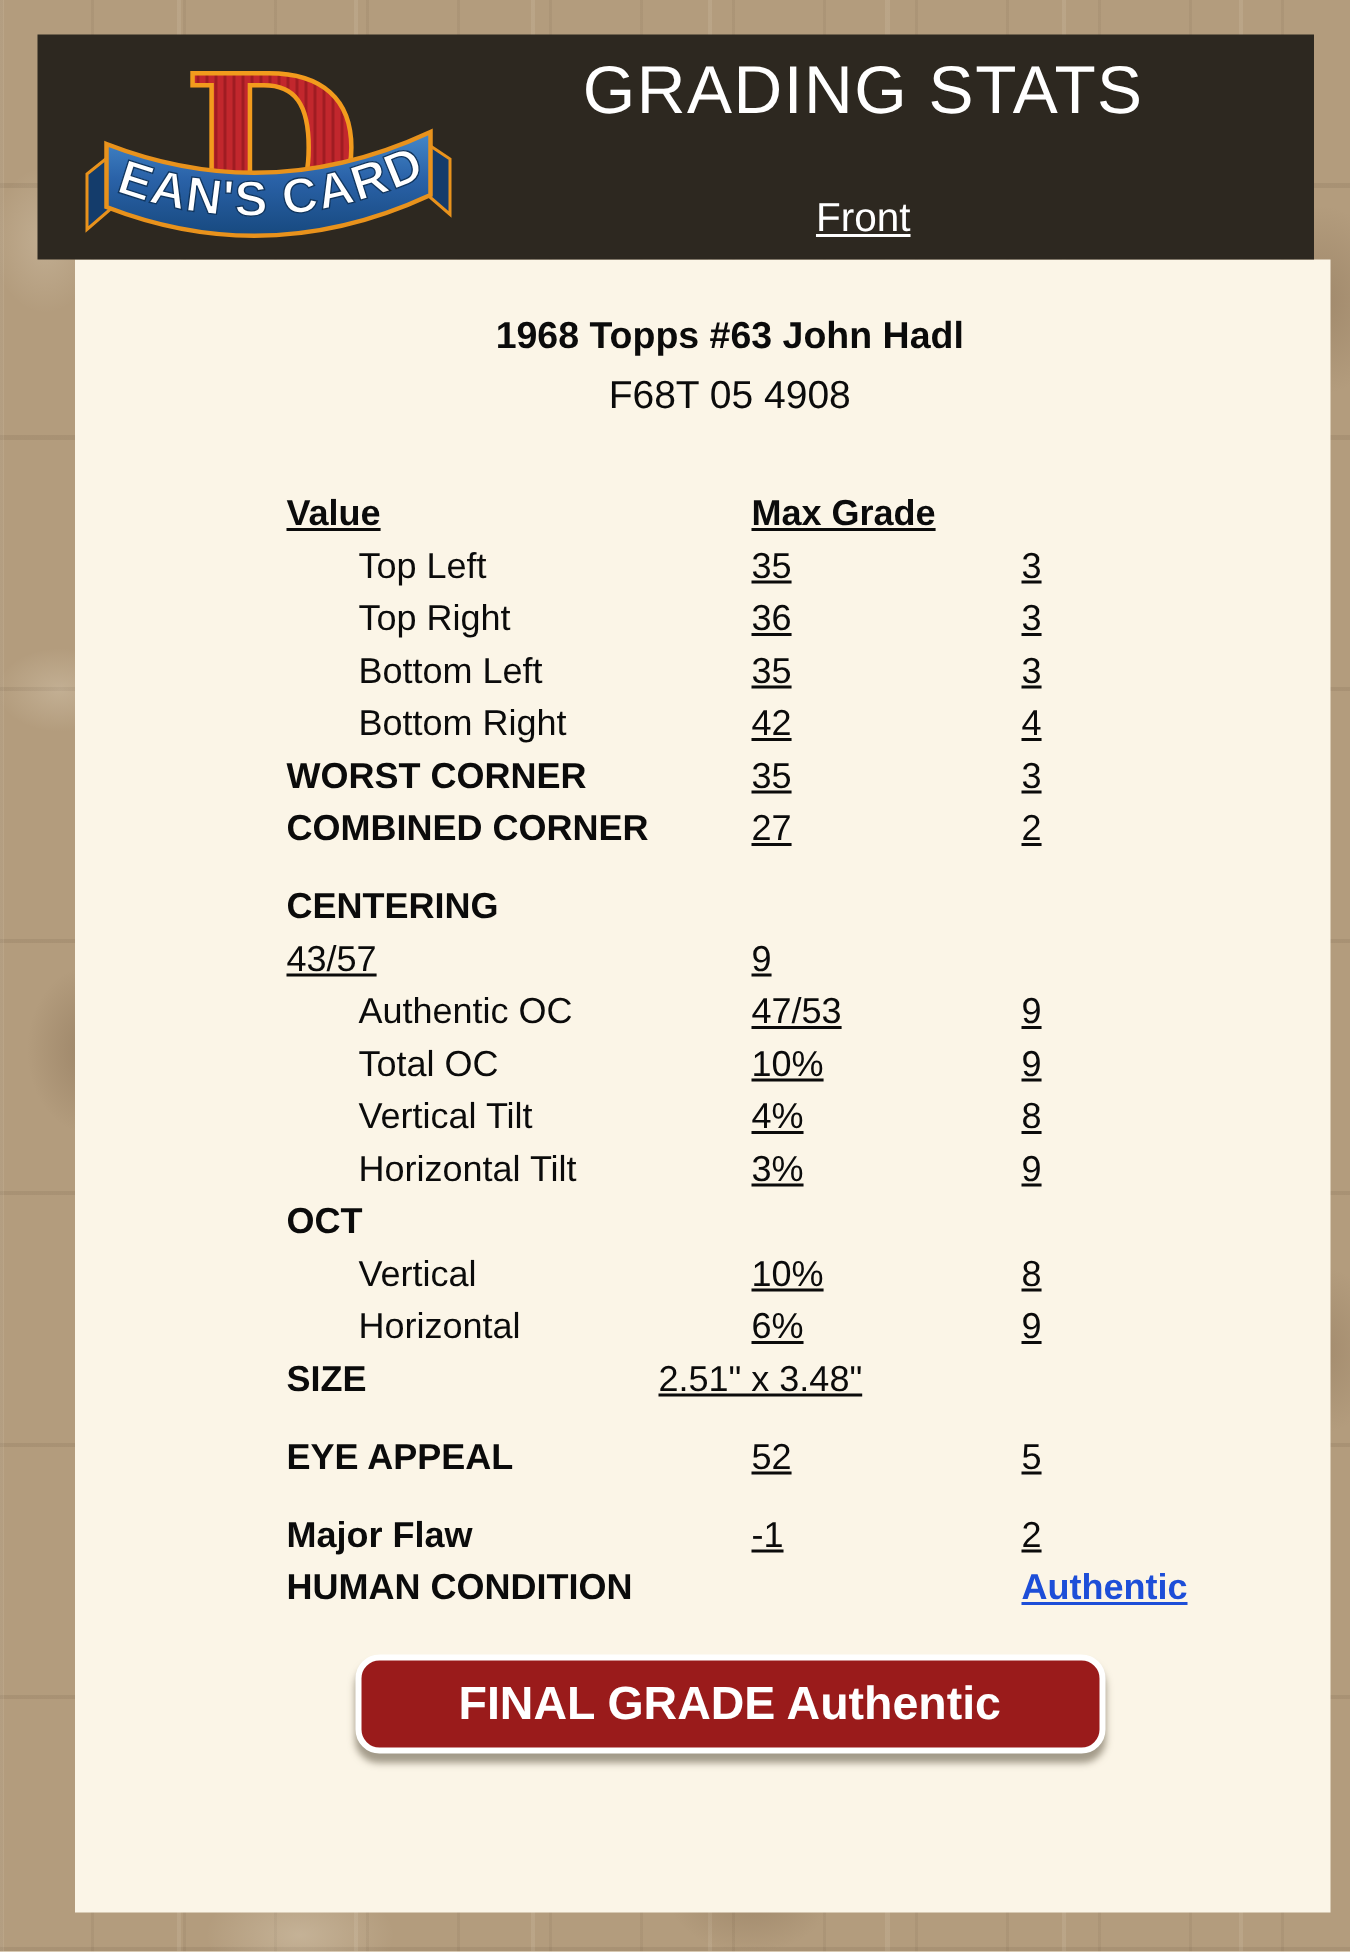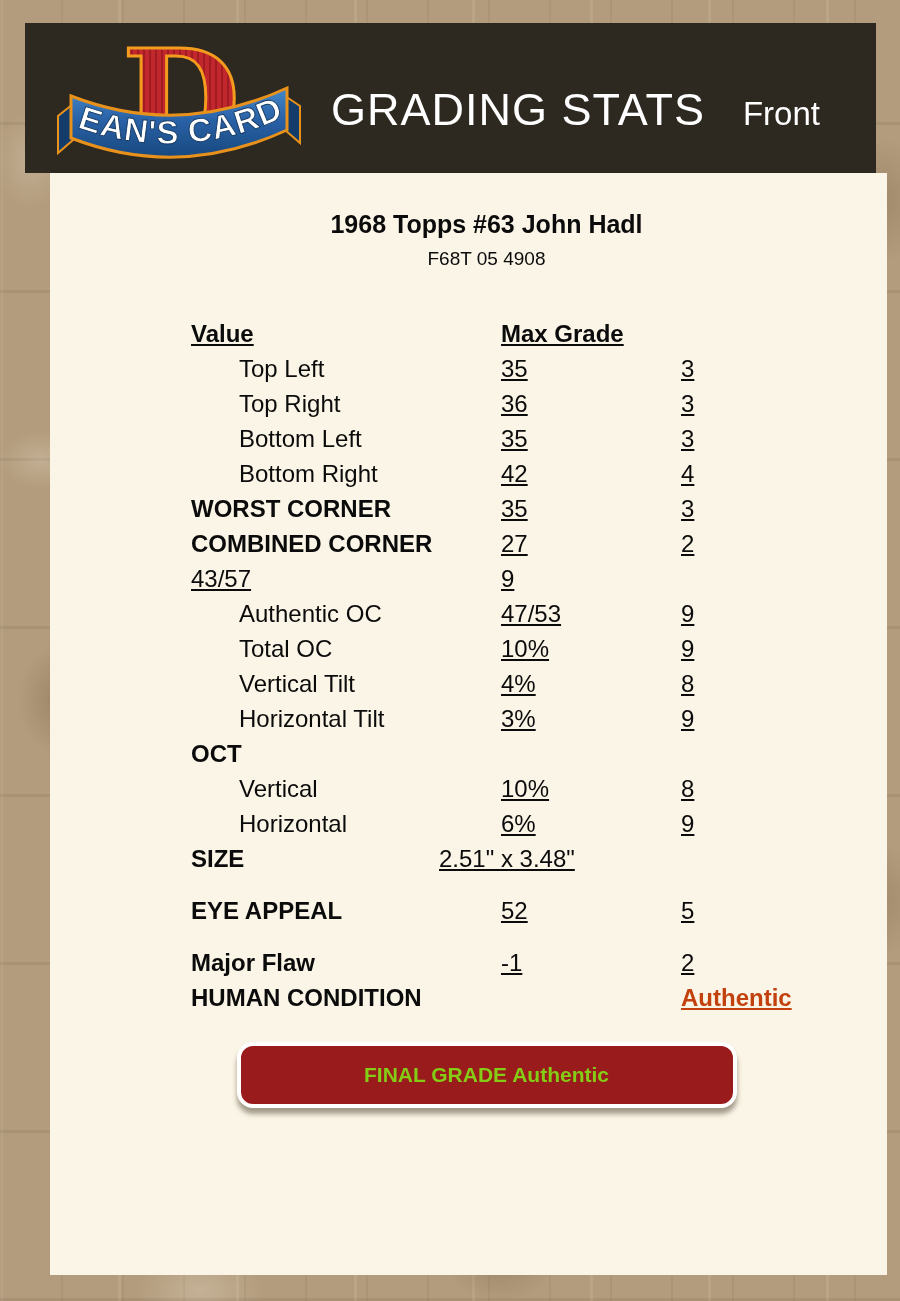--- a/index.html
+++ b/index.html
@@ -29,34 +29,34 @@
       radial-gradient(ellipse 50px 70px at 30px 160px, rgba(250,243,226,0.20), rgba(0,0,0,0) 70%),
       radial-gradient(ellipse 60px 40px at 40px 460px, rgba(250,243,226,0.22), rgba(0,0,0,0) 70%);
   }
   
   .header{
     position:absolute;left:25px;top:23px;width:851px;height:150px;
     background:#2d2820;z-index:2;
   }
   .logo{position:absolute;left:28px;top:3px;width:252px;height:144px;}
   .header-text{
-    position:absolute;left:250px;right:0;top:12px;height:100%;
-    display:flex;flex-direction:row;align-items:center;justify-content:center;
+    position:absolute;left:250px;right:0;top:0;height:100%;
+    display:flex;flex-direction:column;align-items:center;justify-content:center;
     color:#ffffff;
     gap:38px;
   }
   .header-title{font-size:45px;font-weight:400;letter-spacing:1px;line-height:1.1;}
-  .header-subtitle{font-size:33px;font-weight:400;margin-top:8px;}
+  .header-subtitle{font-size:27px;font-weight:400;margin-top:8px;text-decoration:underline;}
   
   .panel{
     position:absolute;left:50px;top:173px;width:801px;height:1102px;
     background:#fbf5e7;z-index:1;color:#0b0b0b;
   }
   .card-title{margin-top:37px;text-align:center;font-size:25px;font-weight:bold;}
-  .card-code{margin-top:9px;text-align:center;font-size:19px;font-weight:400;}
+  .card-code{margin-top:9px;text-align:center;font-size:26px;font-weight:400;}
   
   .gtable{margin-top:46px;padding-left:105px;}
   .row{
     display:grid;grid-template-columns:310px 180px 175px;
     height:35px;align-items:center;font-size:24px;
   }
   .row.gap{margin-top:17px;}
   .cell-label{text-align:left;white-space:nowrap;}
   .cell-value,.cell-max{text-align:left;white-space:nowrap;text-decoration:underline;}
   .row.style-header .cell-label,
@@ -64,21 +64,21 @@
   .row.style-header .cell-max{font-weight:bold;}
   .row.style-section .cell-label{font-weight:bold;}
   .row.style-item .cell-label{padding-left:48px;font-weight:400;}
   .cell-value.shift-left{transform:translateX(-62px);}
   .cell-max.red-text{font-weight:bold;}
   
   .final-grade-wrap{margin-top:27px;display:flex;justify-content:center;}
   .final-grade-btn{
     width:492px;height:58px;border-radius:16px;border:4px solid #ffffff;
     display:flex;align-items:center;justify-content:center;
-    color:#84cc16;font-size:21px;font-weight:bold;cursor:pointer;
+    color:#ffffff;font-size:31px;font-weight:bold;cursor:pointer;
     box-shadow:0 6px 5px rgba(75,65,45,0.50);
   }
 </style>
 </head>
 <body style="background: rgb(179, 156, 125);">
 
 <div class="bg-collage"></div>
 
 <div class="header" style="background: rgb(45, 40, 32);">
   <svg class="logo" viewBox="0 0 252 144" xmlns="http://www.w3.org/2000/svg">
@@ -140,20 +140,25 @@
       <div class="row style-section">
         <div class="cell-label">WORST CORNER</div>
         <div class="cell-value">35</div>
         <div class="cell-max">3</div>
       </div>
       <div class="row style-section">
         <div class="cell-label">COMBINED CORNER</div>
         <div class="cell-value">27</div>
         <div class="cell-max">2</div>
       </div>
+      <div class="row style-section gap">
+        <div class="cell-label">CENTERING</div>
+        <div class="cell-value"></div>
+        <div class="cell-max"></div>
+      </div>
       <div class="row style-item">
         <div class="cell-value">43/57</div>
         <div class="cell-max">9</div>
       </div>
       <div class="row style-item">
         <div class="cell-label">Authentic OC</div>
         <div class="cell-value">47/53</div>
         <div class="cell-max">9</div>
       </div>
       <div class="row style-item">
@@ -197,20 +202,20 @@
         <div class="cell-max">5</div>
       </div>
       <div class="row style-section gap">
         <div class="cell-label">Major Flaw</div>
         <div class="cell-value">-1</div>
         <div class="cell-max">2</div>
       </div>
       <div class="row style-section">
         <div class="cell-label">HUMAN CONDITION</div>
         <div class="cell-value"></div>
-        <div class="cell-max red-text" style="color: #c2410c;">Authentic</div>
+        <div class="cell-max red-text" style="color: #1d4ed8;">Authentic</div>
       </div>
     </div>
 
   <div class="final-grade-wrap">
     <div class="final-grade-btn" style="background: rgb(154, 27, 27);">FINAL GRADE Authentic</div>
   </div>
 </div>
 
 </body></html>

